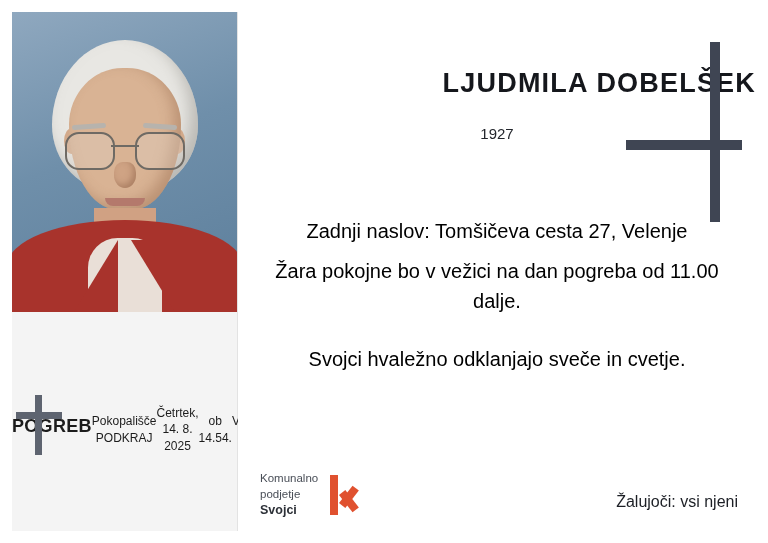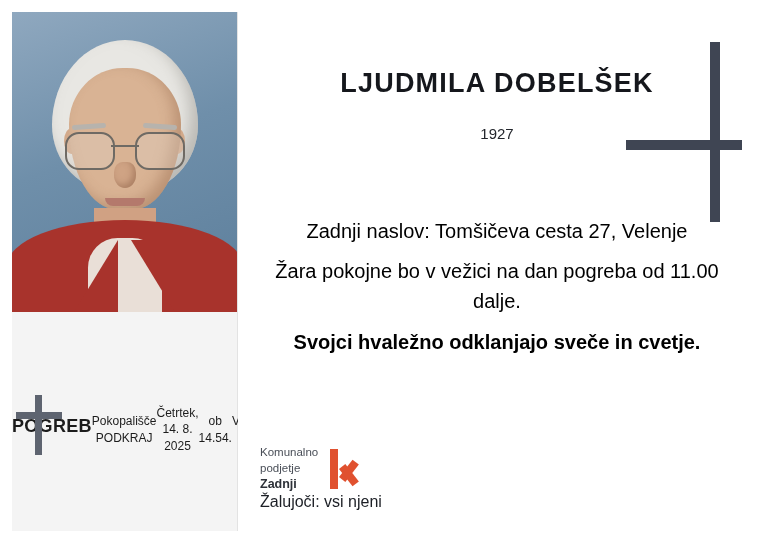--- a/index.html
+++ b/index.html
@@ -251,21 +251,21 @@
   }
   .cross-big .h {
     position: absolute;
     right: 0;
     top: 98px;
     width: 116px;
     height: 10px;
     background: #3f4553;
   }
   .deceased-name {
-    text-align: center;
+    text-align: right;
     font-size: 27px;
     font-weight: bold;
     color: #15171c;
     letter-spacing: 1.2px;
     padding-top: 56px;
   }
   .deceased-year {
     text-align: center;
     font-size: 15px;
     color: #23262c;
@@ -276,33 +276,33 @@
     padding: 0 30px;
     text-align: center;
   }
   .detail-line {
     font-size: 20px;
     color: #000000;
     line-height: 1.5;
     margin-bottom: 10px;
   }
   .detail-line.bold {
-    font-weight: bold;
-    margin-top: 11px;
+    font-weight: normal;
+    margin-top: 28px;
   }
   .footer-row {
     position: absolute;
     left: 0;
     right: 0;
     bottom: 12px;
     display: flex;
+    align-items: flex-end;
     justify-content: space-between;
     padding: 0 18px 0 22px;
     box-sizing: border-box;
-    flex-direction: column;
   }
   .logo {
     display: flex;
     align-items: center;
     gap: 10px;
   }
   .logo-text {
     font-size: 11.5px;
     color: #4a4f58;
     line-height: 1.35;
@@ -407,21 +407,21 @@
       <div class="detail-line">Zadnji naslov: Tomšičeva cesta 27, Velenje</div>
       <div class="detail-line">Žara pokojne bo v vežici na dan pogreba od 11.00 dalje.</div>
       <div class="detail-line bold">Svojci hvaležno odklanjajo sveče in cvetje.</div>
     </div>
 
     <div class="footer-row">
       <div class="logo">
         <div class="logo-text">
           <div>Komunalno</div>
           <div>podjetje</div>
-          <div class="strong">Zadnji</div>
+          <div class="strong">Svojci</div>
         </div>
         <div class="logo-mark">
           <div class="stem"></div>
           <div class="arm-up"></div>
           <div class="arm-dn"></div>
         </div>
       </div>
       <div class="mourners">Žalujoči: vsi njeni</div>
     </div>
 

